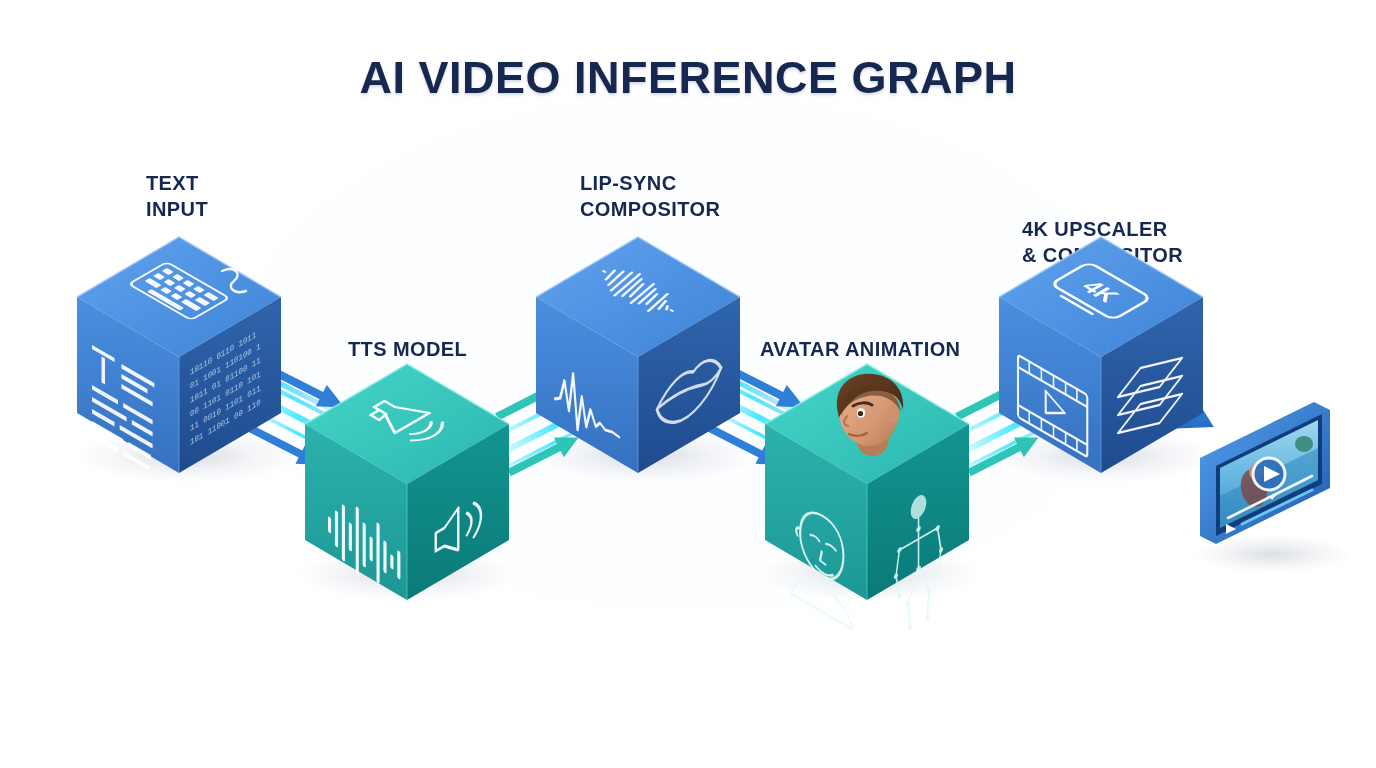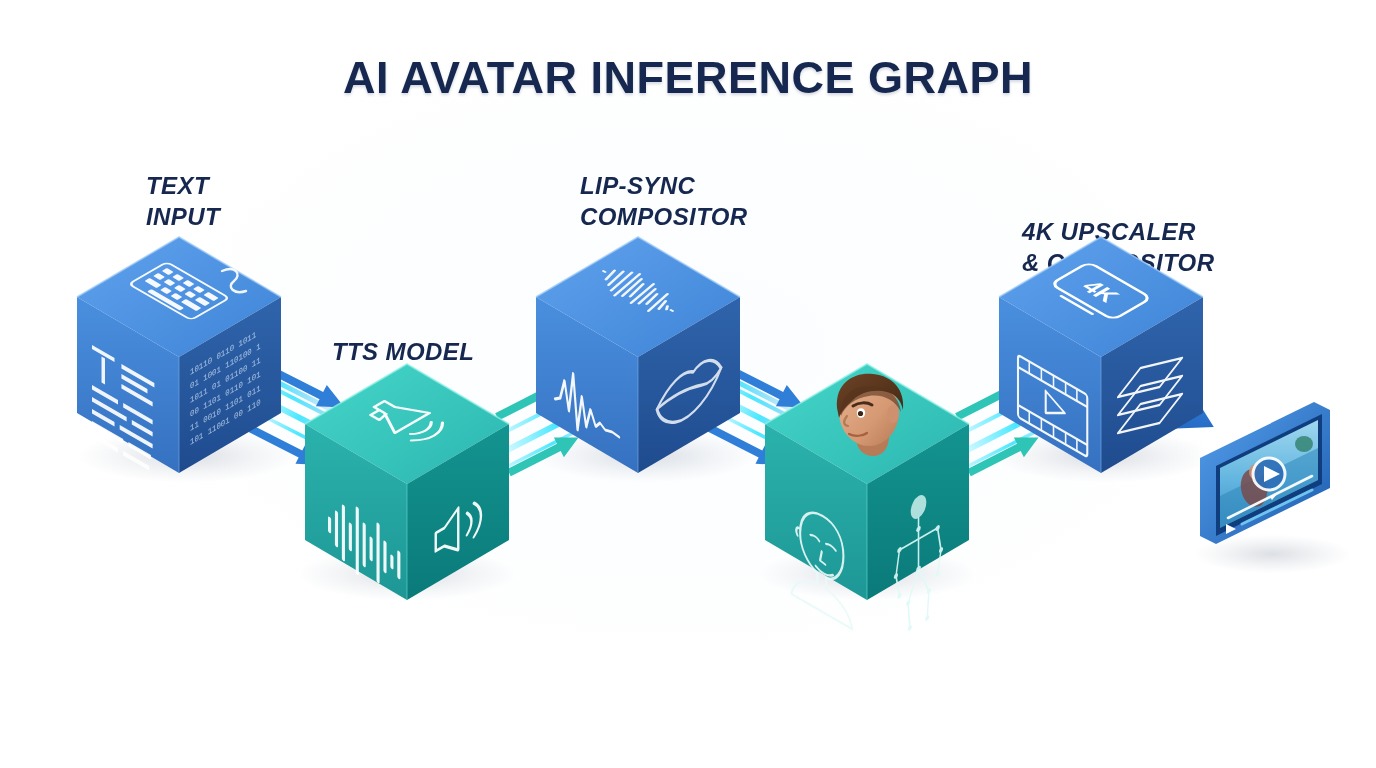--- a/index.html
+++ b/index.html
@@ -25,28 +25,27 @@
     font-size:45px;
     font-weight:bold;
     letter-spacing:0.5px;
     color:#16284f;
     text-shadow:0 2px 3px rgba(22,40,79,0.18);
     white-space:nowrap;
   }
   
   .node-label {
     position:absolute;
-    font-size:24px;
+    font-size:20px;
     font-weight:bold;
     letter-spacing:0.4px;
     color:#16284f;
     line-height:1.28;
     white-space:pre-line;
     text-shadow:0 1px 1px rgba(255,255,255,0.9);
-    font-style:italic;
   }
   
   .cube { position:absolute; }
   .cube svg { display:block; overflow:visible; }
   .shadow {
     position:absolute;
     border-radius:50%;
     background:radial-gradient(ellipse at center, rgba(40,60,90,0.16) 0%, rgba(40,60,90,0.05) 45%, rgba(40,60,90,0) 72%);
     pointer-events:none;
   }
@@ -55,21 +54,21 @@
   .player { position:absolute; }
   .player svg { display:block; overflow:visible; }
   .head { position:absolute; }
   .head svg { display:block; overflow:visible; }
 </style>
 </head>
 <body>
 
 <div id="stage">
 
-  <div class="title">AI AVATAR INFERENCE GRAPH</div>
+  <div class="title">AI VIDEO INFERENCE GRAPH</div>
 
   <div class="shadow" style="left:80px; top:430px; width:215px; height:52px;"></div>
   <div class="shadow" style="left:300px; top:548px; width:215px; height:52px;"></div>
   <div class="shadow" style="left:538px; top:430px; width:215px; height:52px;"></div>
   <div class="shadow" style="left:760px; top:548px; width:215px; height:52px;"></div>
   <div class="shadow" style="left:995px; top:430px; width:215px; height:52px;"></div>
   <div class="shadow" style="left:1195px; top:535px; width:155px; height:38px;"></div>
 
   <div class="flow" style="left:240px; top:345px; width:150px; height:140px;">
     <svg width="150" height="140" viewBox="0 0 150 140">
@@ -244,21 +243,21 @@
           <text x="0" y="14">01 1001 110100 1</text>
           <text x="0" y="28">1011 01 01100 11</text>
           <text x="0" y="42">00 1101 0110 101</text>
           <text x="0" y="56">11 0010 1101 011</text>
           <text x="0" y="70">101 11001 00 110</text>
         </g>
       </g>
     </svg>
   </div>
 
-  <div class="node-label" style="left:332px; top:337px;">TTS MODEL</div>
+  <div class="node-label" style="left:348px; top:337px;">TTS MODEL</div>
   <div class="cube" style="left:302px; top:362px;">
     <svg width="210" height="240" viewBox="0 0 210 240">
       <defs>
         <linearGradient id="t1top" x1="0" y1="0" x2="1" y2="1">
           <stop offset="0%" stop-color="#46d6c9"></stop>
             <stop offset="100%" stop-color="#2bb6b0"></stop>
         </linearGradient>
         <linearGradient id="t1left" x1="0" y1="0" x2="0" y2="1">
           <stop offset="0%" stop-color="#2bb2ad"></stop>
             <stop offset="100%" stop-color="#1d9795"></stop>
@@ -334,20 +333,21 @@
         <path d="M0,40 L6,36 L11,16 L16,44 L21,4 L26,58 L31,22 L36,50 L41,30 L47,44 L52,38 L58,42 L66,40 L74,41"></path>
       </g>
 
       <g fill="none" stroke="#dfe8f2" stroke-width="3" stroke-linejoin="round" stroke-linecap="round" opacity="0.93" transform="translate(124,150) matrix(0.866,-0.5,0,1,0,0)">
         <path d="M0,24 C14,6 30,0 42,8 C52,0 66,4 74,20 C62,42 40,54 22,48 C10,44 2,34 0,24 Z"></path>
         <path d="M0,24 C16,20 34,20 52,26 C60,29 68,26 74,20"></path>
       </g>
     </svg>
   </div>
 
+  <div class="node-label" style="left:760px; top:337px;">AVATAR ANIMATION</div>
   <div class="cube" style="left:762px; top:362px;">
     <svg width="210" height="240" viewBox="0 0 210 240">
       <polygon points="105,2 207,62 105,122 3,62" fill="url(#t1top)"></polygon>
       <polygon points="3,62 105,122 105,238 3,178" fill="url(#t1left)"></polygon>
       <polygon points="105,122 207,62 207,178 105,238" fill="url(#t1right)"></polygon>
       <polyline points="3,62 105,2 207,62" fill="none" stroke="#8df0e6" stroke-width="1.6" opacity="0.75"></polyline>
       <line x1="105" y1="122" x2="105" y2="238" stroke="#62ded3" stroke-width="1.2" opacity="0.5"></line>
 
       <g fill="none" stroke="#eafaf8" stroke-width="2.4" stroke-linejoin="round" stroke-linecap="round" opacity="0.9" transform="translate(26,130) matrix(0.866,0.5,0,1,0,0)">
         <path d="M14,34 C14,14 26,4 40,4 C54,4 64,14 64,32 C64,48 56,62 44,64 L44,74 C58,78 72,86 74,100 L4,100 C6,86 20,78 34,74 L34,64 C22,60 14,48 14,34 Z"></path>

